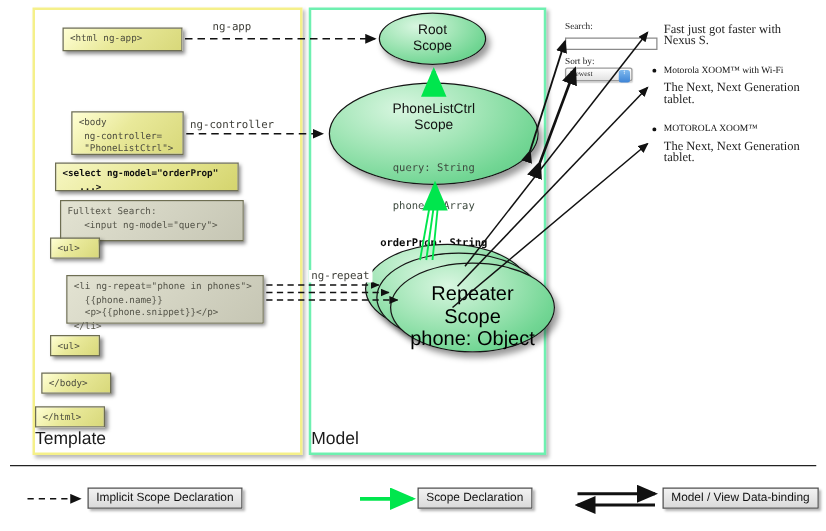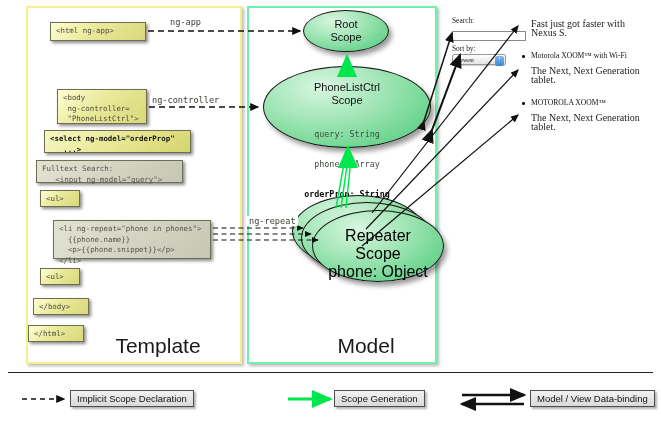--- a/index.html
+++ b/index.html
@@ -20,25 +20,24 @@
     box-shadow:2px 2px 3px rgba(0,0,0,0.28);
     box-sizing:border-box;
   }
   #panel-template{left:26px;  top:6px;  width:216px; height:358px; border:2px solid #f5f08a;}
   #panel-model   {left:247px; top:6px;  width:190px; height:358px; border:2px solid #6ef0b0;}
   #panel-view    {left:444px; top:6px;  width:205px; height:358px; border:2px solid #8f90ee;}
 
   .panel-label{
     position:absolute;
     bottom:4px;left:0;width:100%;
-    text-align:center;
-    font-size:21px;
+    text-align:left;
+    font-size:14px;
     color:#1a1a1a;
     font-family:"Liberation Sans", sans-serif;
-    padding-left:24px;
   }
 
   
   .codebox{
     position:absolute;
     box-sizing:border-box;
     border:1px solid #6e6e52;
     background:linear-gradient(135deg,#ffffd4 0%,#e9e99a 45%,#d8d87a 100%);
     box-shadow:2px 2px 3px rgba(0,0,0,0.45);
     font-family:"DejaVu Sans Mono","Liberation Mono",monospace;
@@ -54,21 +53,21 @@
   }
   .codebox.emph{
     color:#111111;
     font-weight:bold;
     background:linear-gradient(140deg,#f7f7c4 0%,#e4e48c 60%,#d4d46e 100%);
   }
 
   #cb-html      {left:50px;  top:22px;  width:96px;  height:19px;}
   #cb-body      {left:57px;  top:89px;  width:90px;  height:35px;}
   #cb-select    {left:44px;  top:130px; width:147px; height:23px;}
-  #cb-fulltext  {left:36px;  top:160px; width:147px; height:23px;}
+  #cb-fulltext  {left:48px;  top:160px; width:147px; height:33px;}
   #cb-ul1       {left:40px;  top:190px; width:40px;  height:17px;}
   #cb-li        {left:53px;  top:220px; width:158px; height:39px;}
   #cb-ul2       {left:40px;  top:268px; width:40px;  height:17px;}
   #cb-bodyend   {left:33px;  top:298px; width:56px;  height:17px;}
   #cb-htmlend   {left:28px;  top:325px; width:56px;  height:17px;}
 
   
   .scope{
     position:absolute;
     border-radius:50%;
@@ -345,20 +344,20 @@
       <path d="M288,399 L330,399" stroke="#00e64d" stroke-width="3" fill="none" marker-end="url(#ahg)"></path>
 
       <path d="M462,395 L524,395" stroke="#111" stroke-width="2.4" fill="none" marker-end="url(#ah)"></path>
       <path d="M524,404 L462,404" stroke="#111" stroke-width="2.4" fill="none" marker-end="url(#ah)"></path>
     </svg>
 
     <div class="leg-item" id="leg1">
       <div class="leg-box">Implicit Scope Declaration</div>
     </div>
     <div class="leg-item" id="leg2">
-      <div class="leg-box">Scope Generation</div>
+      <div class="leg-box">Scope Declaration</div>
     </div>
     <div class="leg-item" id="leg3">
       <div class="leg-box">Model / View Data-binding</div>
     </div>
   </div>
 
 </div>
 
 </body></html>

